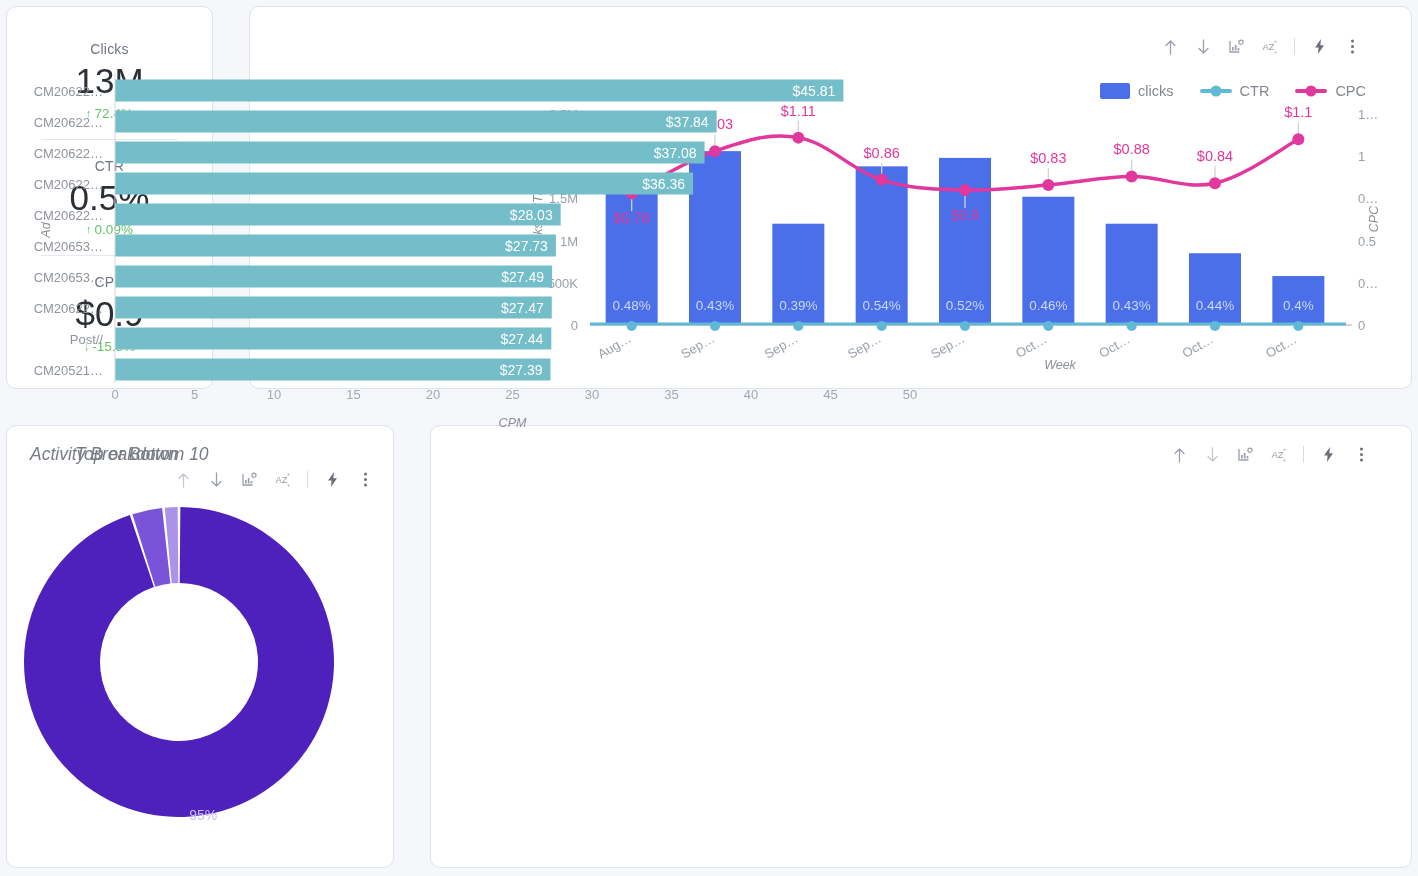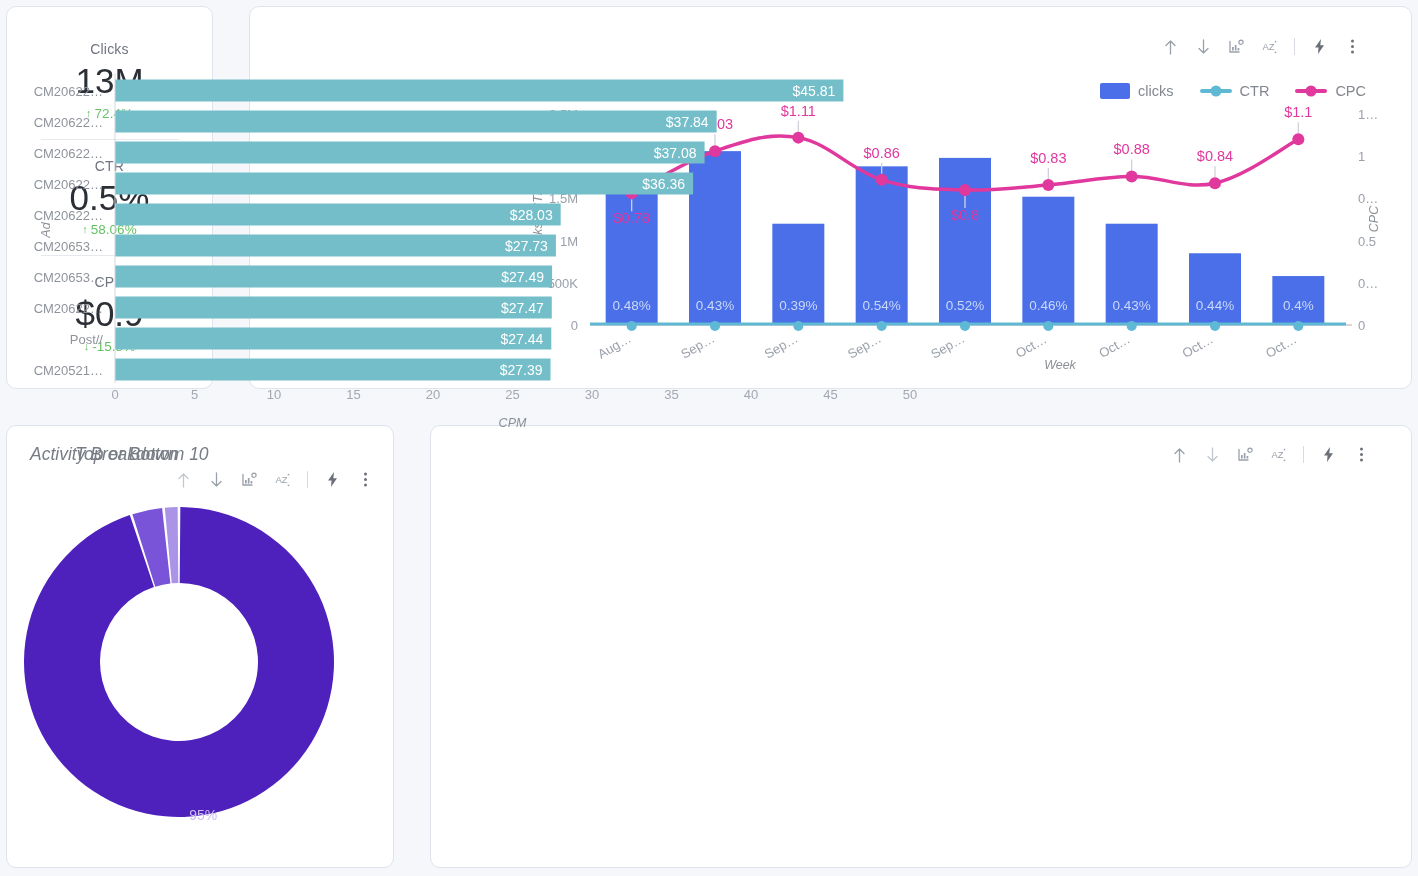--- a/index.html
+++ b/index.html
@@ -90,21 +90,21 @@
         <span class="arw">↑</span>
         <span>72.4%</span>
       </div>
     </div>
     <div class="kpi-sep"></div>
     <div class="kpi-block">
       <div class="kpi-label">CTR</div>
       <div class="kpi-value">0.5%</div>
       <div class="kpi-delta">
         <span class="arw">↑</span>
-        <span>58.06%</span>
+        <span>0.09%</span>
       </div>
     </div>
     <div class="kpi-sep"></div>
     <div class="kpi-block">
       <div class="kpi-label">CPC</div>
       <div class="kpi-value">$0.9</div>
       <div class="kpi-delta">
         <span class="arw">↓</span>
         <span>-15.8%</span>
       </div>

